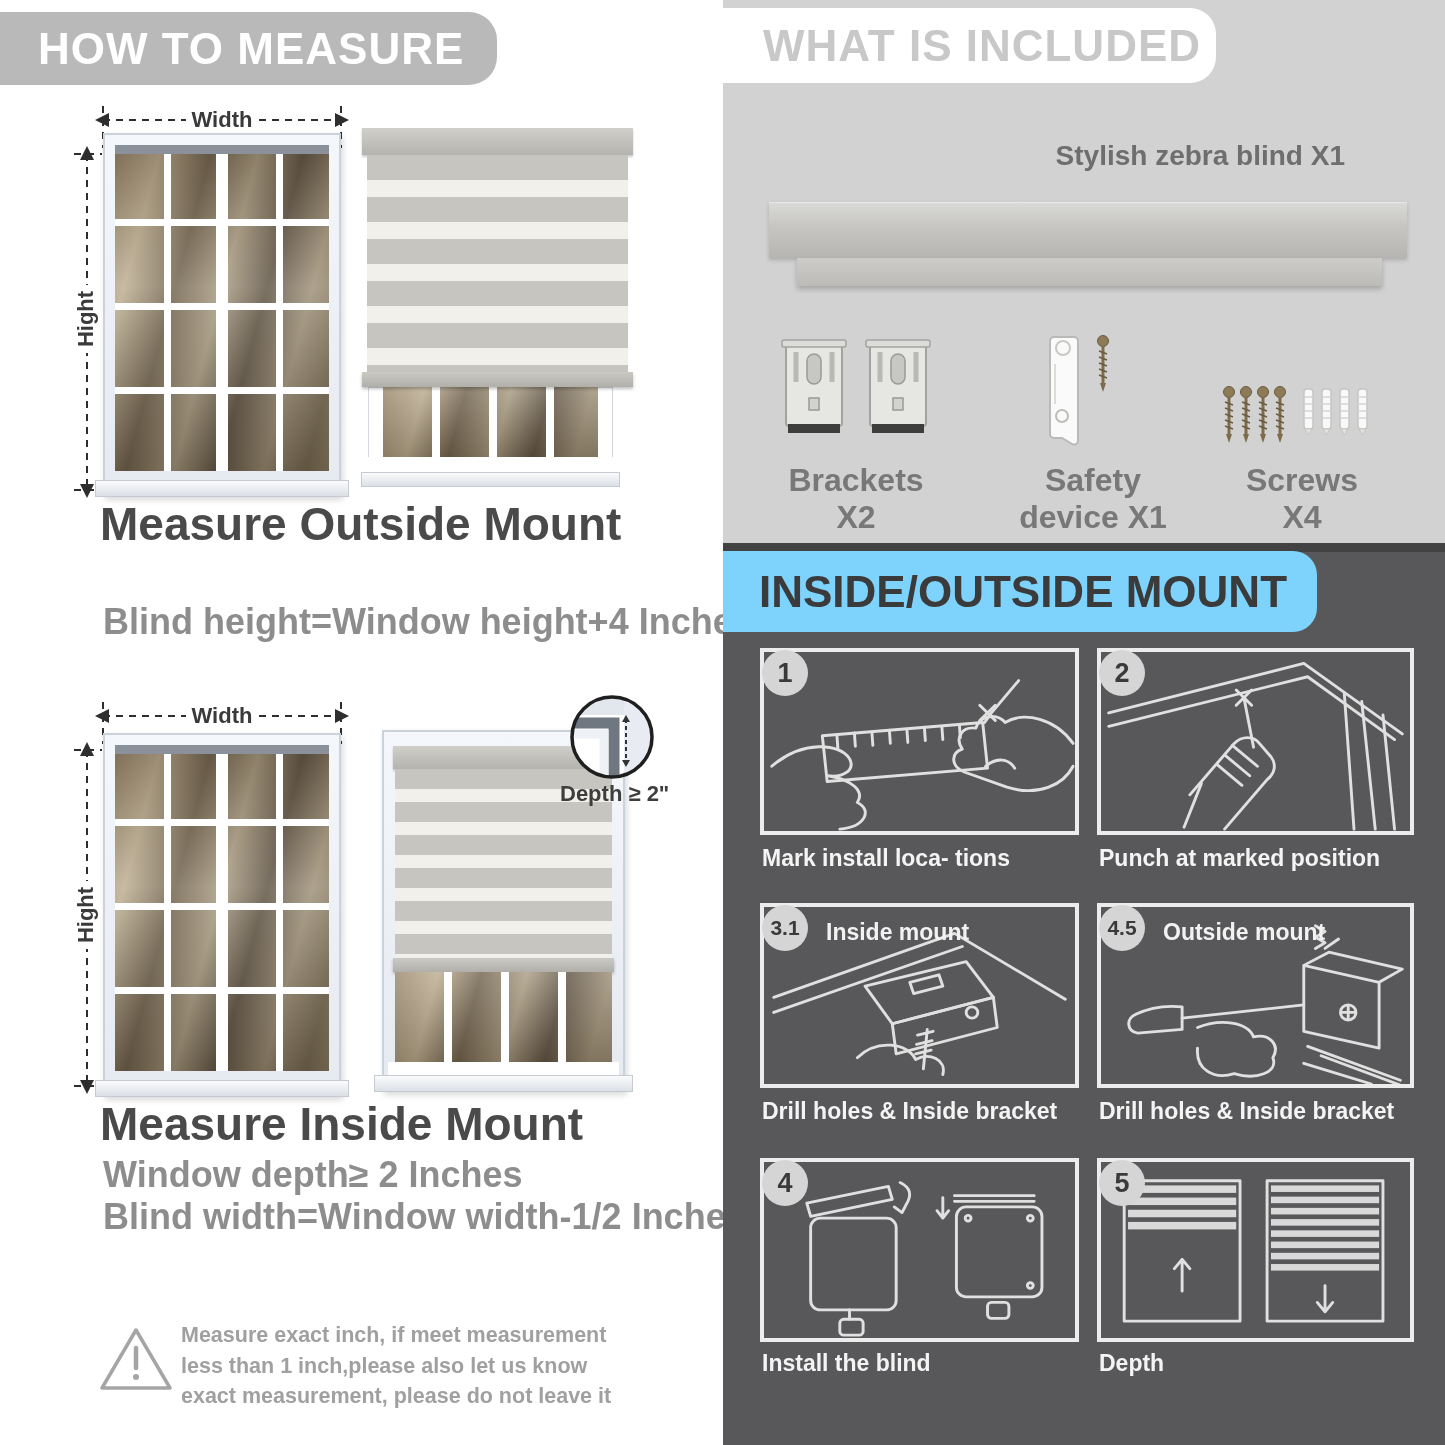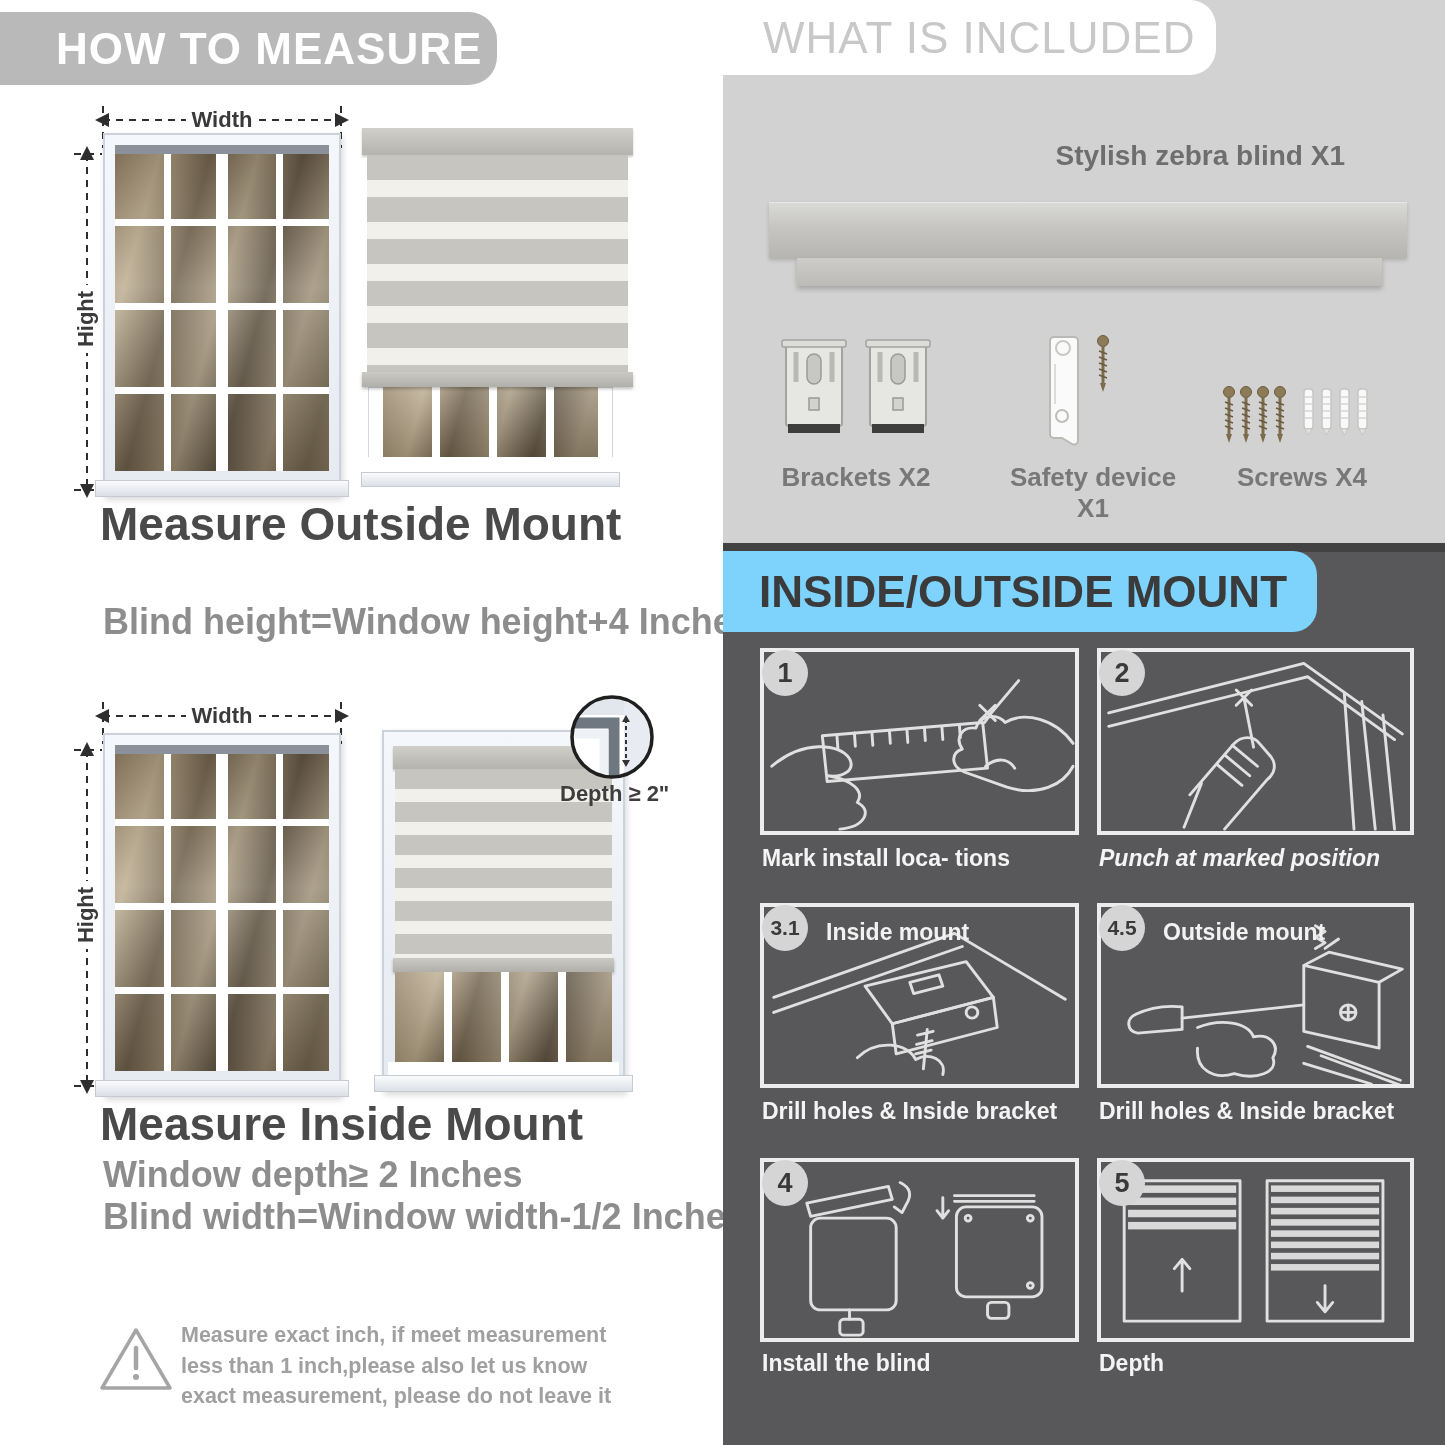--- a/index.html
+++ b/index.html
@@ -3,21 +3,21 @@
 <meta charset="utf-8">
 <style>
   html,body{margin:0;padding:0;background:#fff;}
   #canvas{position:relative;width:1445px;height:1445px;overflow:hidden;
           font-family:"Liberation Sans",sans-serif;background:#fff;}
   .abs{position:absolute;}
 
   
   .hdr-left{left:0;top:12px;width:497px;height:73px;background:#b9b9b9;
             border-radius:0 28px 28px 0;color:#fff;font-weight:bold;font-size:44px;
-            letter-spacing:1px;line-height:73px;padding-left:56px;box-sizing:border-box;}
+            letter-spacing:1px;line-height:73px;padding-left:38px;box-sizing:border-box;}
   .h1{font-weight:bold;font-size:46px;color:#4a4a4a;line-height:1.05;}
   .h2{font-weight:bold;font-size:36px;color:#8d8d8d;line-height:1.05;}
   .dim-label{font-weight:bold;font-size:22px;color:#3a3a3a;background:#fff;text-align:center;}
   .depth-label{font-weight:bold;font-size:22px;color:#3e3e3e;}
   .warn-text{font-weight:bold;font-size:21.5px;color:#a0a0a0;line-height:1.42;}
 
   
   .win{background:linear-gradient(#f4f7fb,#e5eaf1);box-shadow:inset 0 0 0 2px #ccd2da, 2px 3px 6px rgba(0,0,0,.15);}
   .win .recess{position:absolute;left:12px;right:12px;top:12px;height:9px;background:#8b919a;}
   .win .glass{position:absolute;left:12px;right:12px;top:21px;bottom:26px;
@@ -46,28 +46,28 @@
   .partwin .psill{position:absolute;left:-7px;right:-7px;bottom:0;height:15px;
       background:linear-gradient(#fdfdfe,#d9dee5);box-shadow:inset 0 0 0 1px #c6cbd2;}
 
   
   .dim-svg line{stroke:#2e2e2e;stroke-width:2;}
   .dim-svg .dash{stroke-dasharray:7 6;}
   .dim-svg polygon{fill:#2e2e2e;}
 
   
   .right-bg{left:723px;top:0;width:722px;height:543px;background:#d2d2d2;}
-  .hdr-right{left:723px;top:0;width:493px;height:75px;background:#fff;
-             border-radius:0 26px 26px 0;color:#c8c8c8;font-weight:normal;font-size:44px;
+  .hdr-right{left:723px;top:8px;width:493px;height:75px;background:#fff;
+             border-radius:0 26px 26px 0;color:#c8c8c8;font-weight:bold;font-size:44px;
              letter-spacing:1px;line-height:75px;padding-left:40px;box-sizing:border-box;}
   .blind-label{font-weight:bold;font-size:28px;color:#6e6e6e;text-align:right;}
   .bar-main{background:linear-gradient(180deg,#dadad8 0%,#c6c5c1 45%,#b6b5b1 100%);
             box-shadow:0 2px 4px rgba(0,0,0,.18), inset 0 1px 0 #e8e8e6;}
   .bar-lip{background:linear-gradient(180deg,#cdccc8,#bcbbb7);box-shadow:0 3px 5px rgba(0,0,0,.22);}
-  .item-label{font-weight:bold;font-size:26px;color:#787878;text-align:center;}
+  .item-label{font-weight:bold;font-size:32px;color:#787878;text-align:center;}
 
   .dark-bar{left:723px;top:543px;width:722px;height:9px;background:#424242;}
   .dark-bg{left:723px;top:552px;width:722px;height:893px;background:#58585a;}
   .hdr-mount{left:723px;top:551px;width:594px;height:81px;background:#7dd3fc;
              border-radius:0 24px 24px 0;color:#3b3b3b;font-weight:bold;font-size:44px;
              line-height:81px;padding-left:36px;box-sizing:border-box;}
 
   .panel{position:absolute;border:4px solid #ececec;box-sizing:border-box;}
   .panel svg.art{position:absolute;left:0;top:0;width:100%;height:100%;}
   .panel .num{position:absolute;left:-2px;top:-2px;width:46px;height:46px;border-radius:50%;
@@ -312,21 +312,21 @@
       <path d="M8,64 L210,12 M8,78 L214,26 M210,12 L312,86 M214,26 L304,92"></path>
       <path d="M252,44 L262,186 M270,52 L284,186 M292,66 L304,186"></path>
       <path d="M158,100 L148,48 M140,40 l16,16 M156,40 l-16,16"></path>
       <path d="M92,150 L138,96 C146,88 158,88 164,96 L176,110 C182,118 180,128 172,134 L128,186"></path>
       <path d="M120,118 l26,22 M128,108 l26,22 M136,98 l26,22"></path>
       <path d="M104,138 L86,184"></path>
     </svg>
     <div class="num">2</div>
   </div>
   <div class="pcap" style="left:762px;top:845px;">Mark install loca- tions</div>
-  <div class="pcap" style="left:1099px;top:845px;font-style:italic;">Punch at  marked position</div>
+  <div class="pcap" style="left:1099px;top:845px;">Punch at  marked position</div>
 
   <div class="panel" style="left:760px;top:903px;width:319px;height:185px;">
     <svg class="art" viewBox="0 0 320 188" preserveAspectRatio="none">
       <path d="M10,96 L196,28 M10,112 L204,42 M196,28 L310,98"></path>
       <path d="M104,84 L208,58 L236,96 L132,124 Z"></path>
       <path d="M132,124 L236,96 L240,128 L136,156 Z"></path>
       <path d="M150,80 l30,-8 l4,12 l-30,8 Z"></path>
       <circle cx="214" cy="112" r="6"></circle>
       <path d="M168,130 L164,172 M158,136 l16,-4 M157,146 l16,-4 M156,156 l16,-4"></path>
       <path d="M96,160 C116,140 148,144 156,162 C170,154 188,162 184,178"></path>

